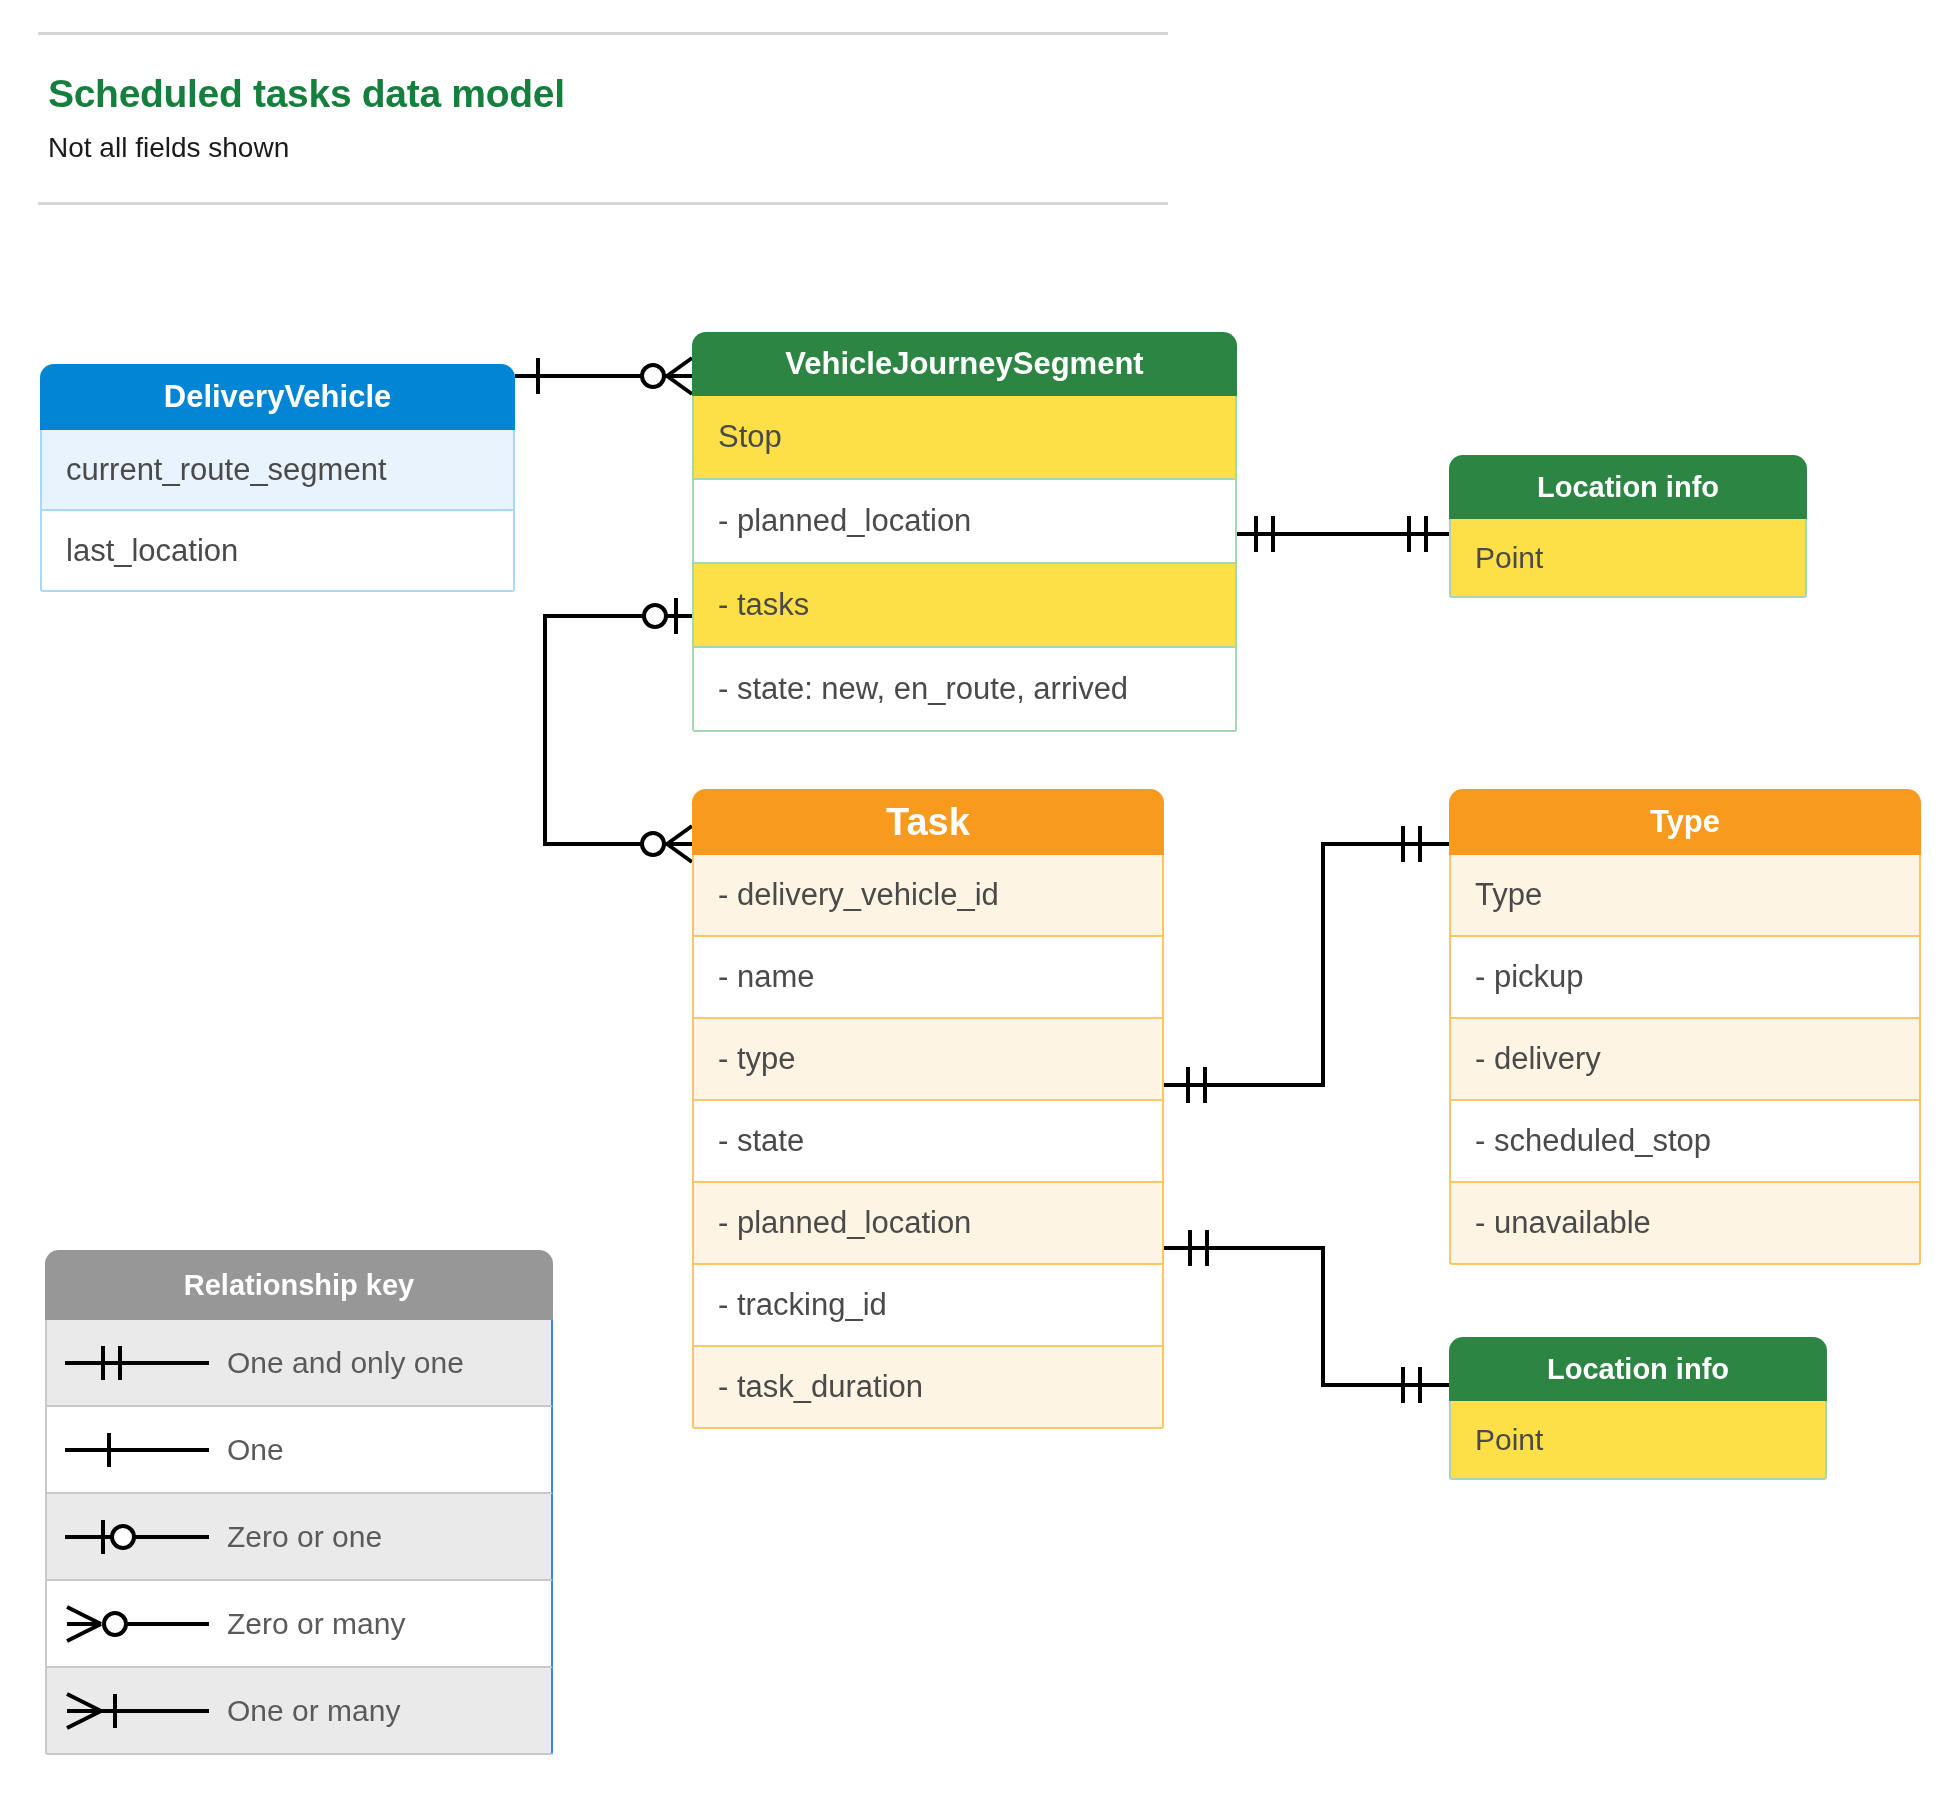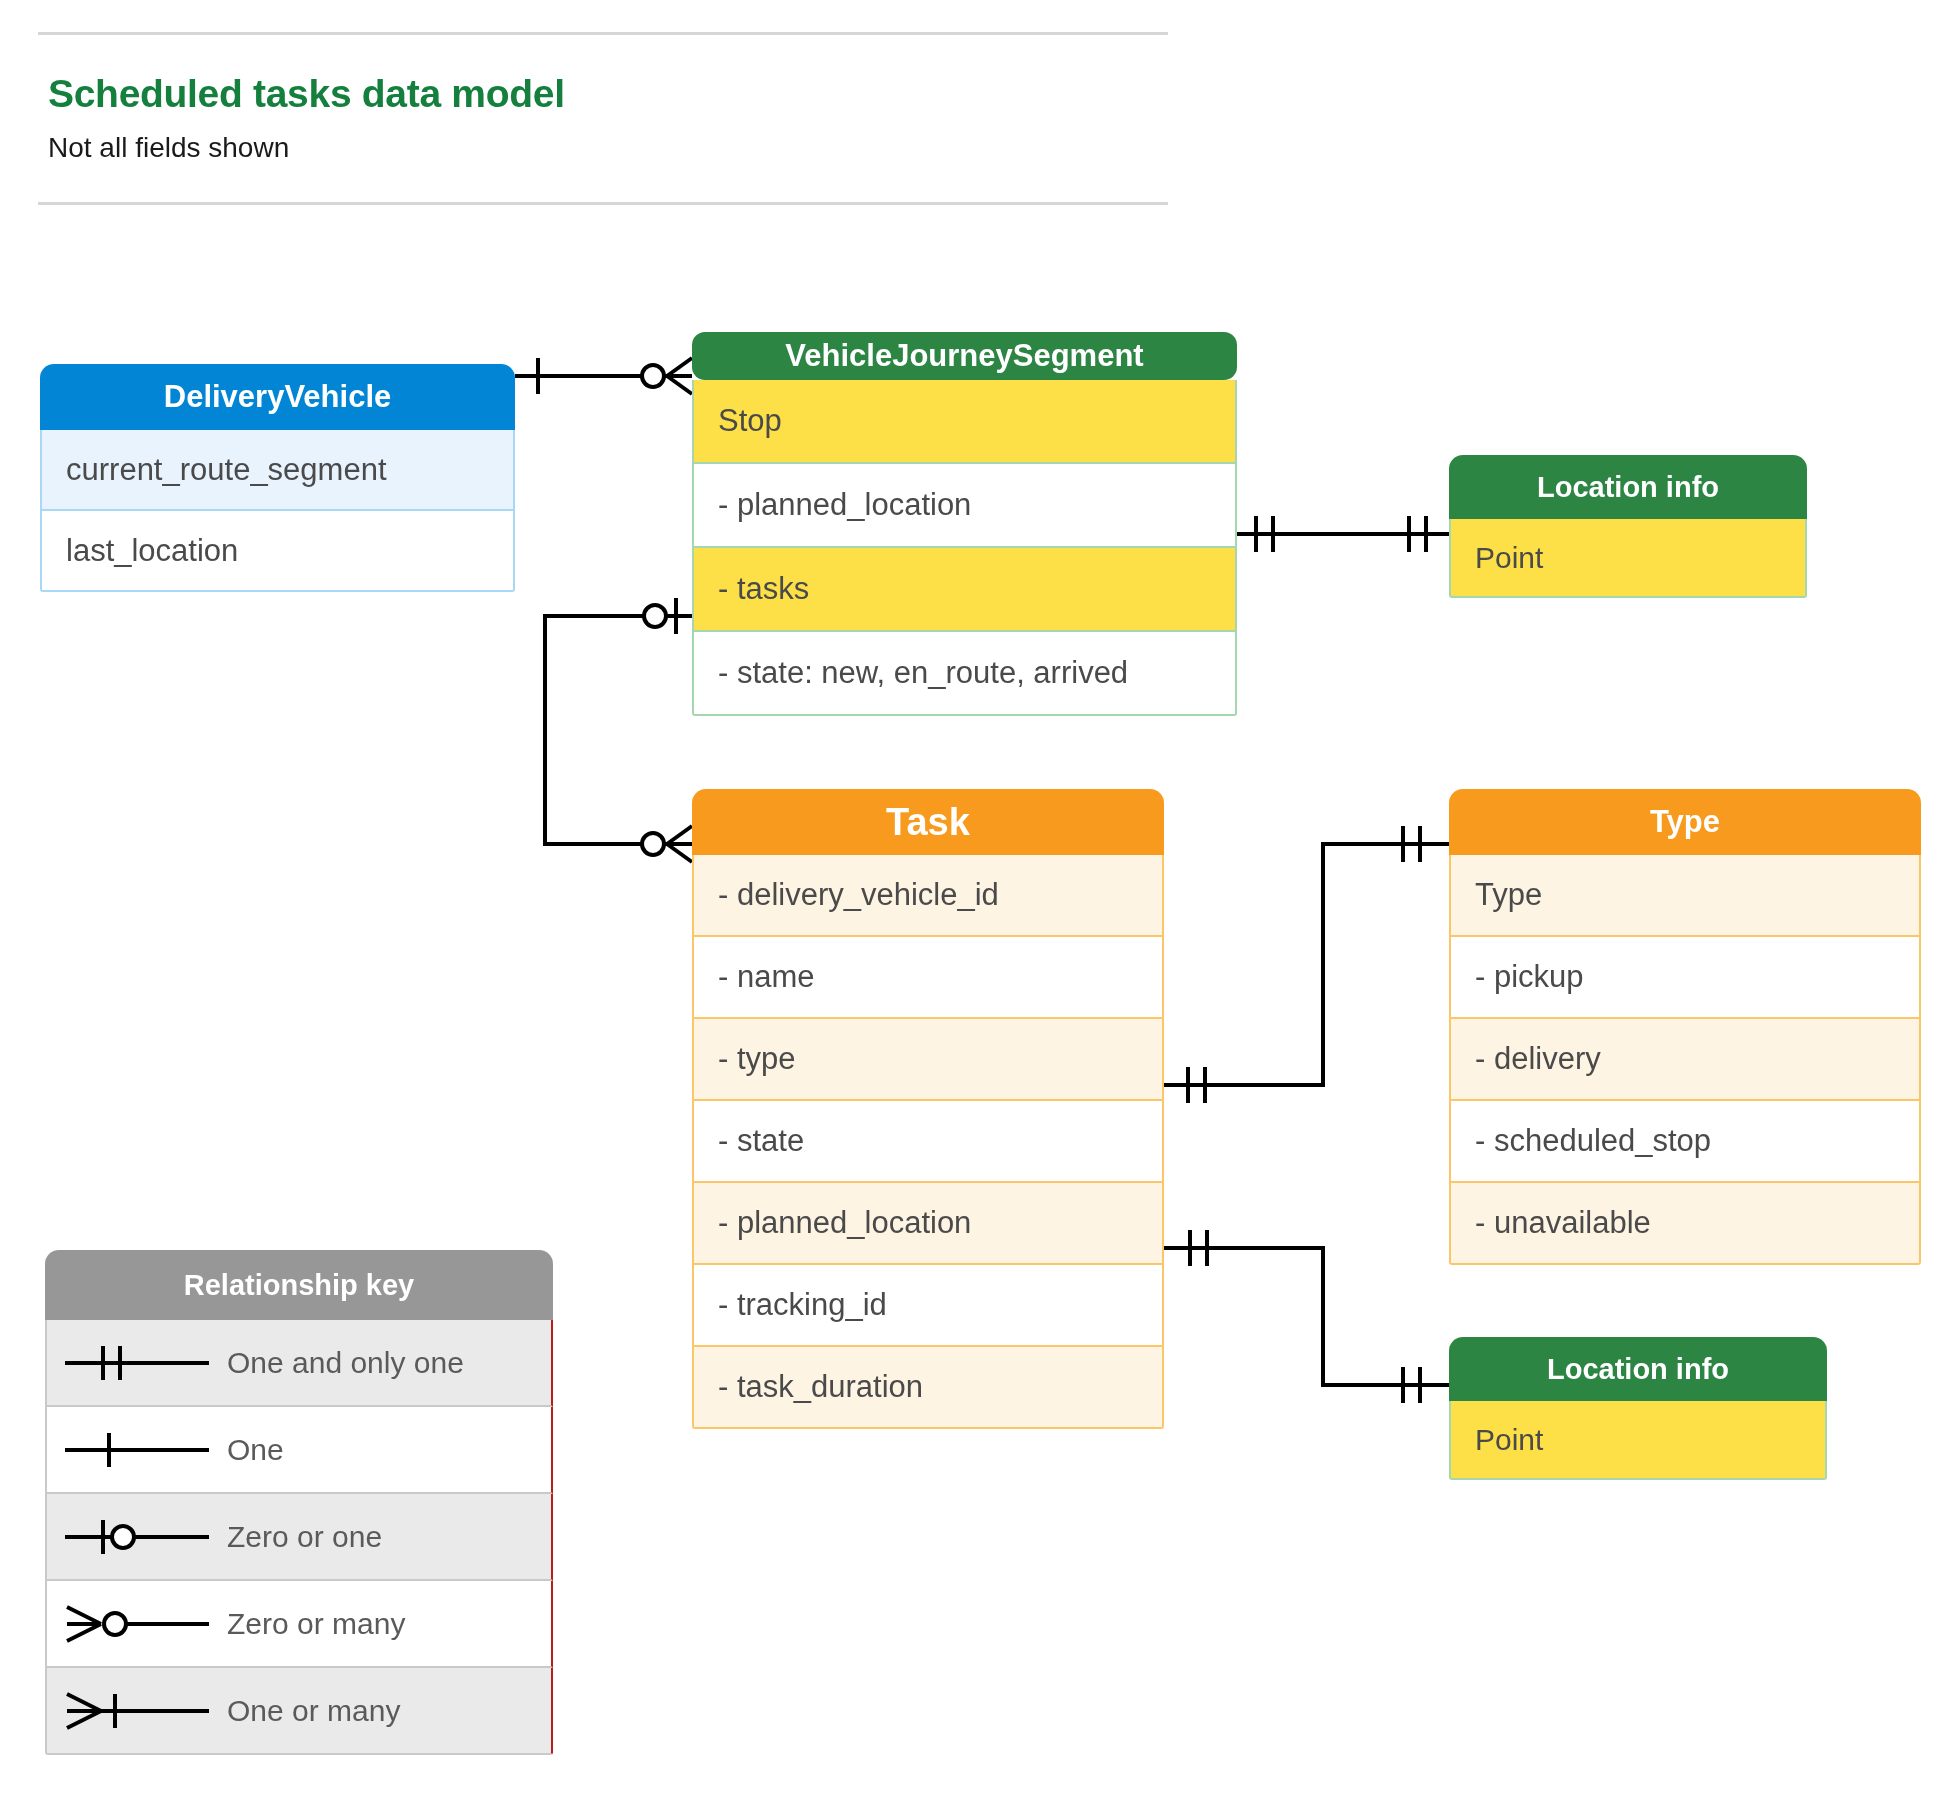--- a/index.html
+++ b/index.html
@@ -59,21 +59,21 @@
 
   
   .t-grey .ent-head { background: #979797; }
 
   
   #ent-deliveryvehicle { left: 40px; top: 332px; width: 475px; margin-top: 32px; }
   #ent-deliveryvehicle .ent-head { height: 66px; font-size: 31px; }
   #ent-deliveryvehicle .ent-row { height: 81px; font-size: 31px; }
 
   #ent-vehiclejourneysegment { left: 692px; top: 332px; width: 545px; }
-  #ent-vehiclejourneysegment .ent-head { height: 48px; font-size: 31px; border-radius: 13px; }
+  #ent-vehiclejourneysegment .ent-head { height: 64px; font-size: 31px; }
   #ent-vehiclejourneysegment .ent-row { height: 84px; font-size: 31px; }
 
   #ent-locationinfo-top { left: 1449px; top: 455px; width: 358px; }
   #ent-locationinfo-top .ent-head { height: 64px; font-size: 29px; }
   #ent-locationinfo-top .ent-row { height: 79px; font-size: 30px; }
 
   #ent-task { left: 692px; top: 789px; width: 472px; }
   #ent-task .ent-head { height: 66px; font-size: 38px; }
   #ent-task .ent-row { height: 82px; font-size: 31px; }
 
@@ -83,21 +83,21 @@
 
   #ent-locationinfo-bottom { left: 1449px; top: 1337px; width: 378px; }
   #ent-locationinfo-bottom .ent-head { height: 64px; font-size: 29px; }
   #ent-locationinfo-bottom .ent-row { height: 79px; font-size: 30px; }
 
   
   #legend { left: 45px; top: 1250px; width: 508px; }
   #legend .ent-head { height: 70px; font-size: 29px; }
   #legend .leg-row {
     display: flex; align-items: center; height: 87px;
-    border-left: 2px solid #c9c9c9; border-right: 2px solid #b91c1c;
+    border-left: 2px solid #c9c9c9; border-right: 2px solid #3b82f6;
     border-bottom: 2px solid #c9c9c9;
   }
   #legend .leg-row.alt { background: #eaeaea; }
   #legend .leg-row.plain { background: #ffffff; }
   #legend .leg-row:last-child { border-radius: 0 0 3px 3px; }
   .leg-sym { width: 180px; flex: none; display: flex; align-items: center; justify-content: center; }
   .leg-label { font-size: 30px; color: #5a5a5a; }
 
   
   #connectors { position: absolute; left: 0; top: 0; width: 1940px; height: 1805px; pointer-events: none; }

